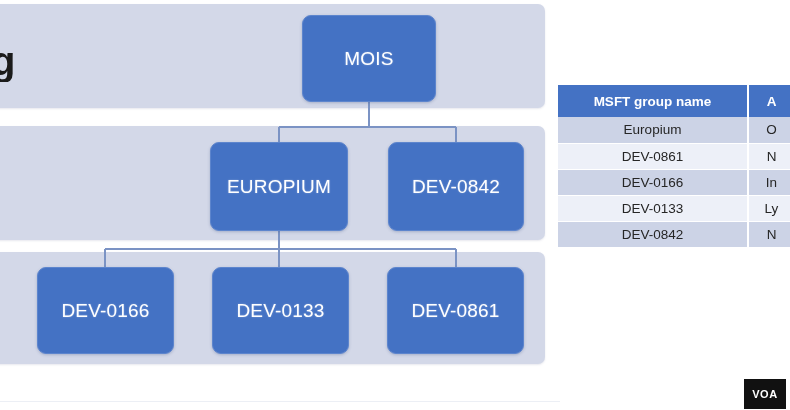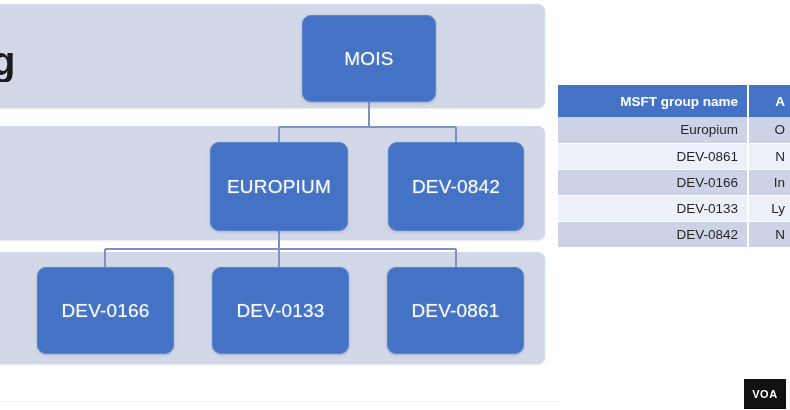--- a/index.html
+++ b/index.html
@@ -95,21 +95,21 @@
     overflow: hidden;
   }
   table.group-table {
     border-collapse: collapse;
     width: 236px;
     table-layout: fixed;
     font-size: 13.5px;
   }
   table.group-table th,
   table.group-table td {
-    text-align: right;
+    text-align: center;
     padding: 5px 9px;
     box-sizing: border-box;
   }
   table.group-table thead th {
     background: #4472c4;
     color: #ffffff;
     font-weight: 700;
     font-size: 13.5px;
     height: 32px;
     border-right: 2px solid #ffffff;

